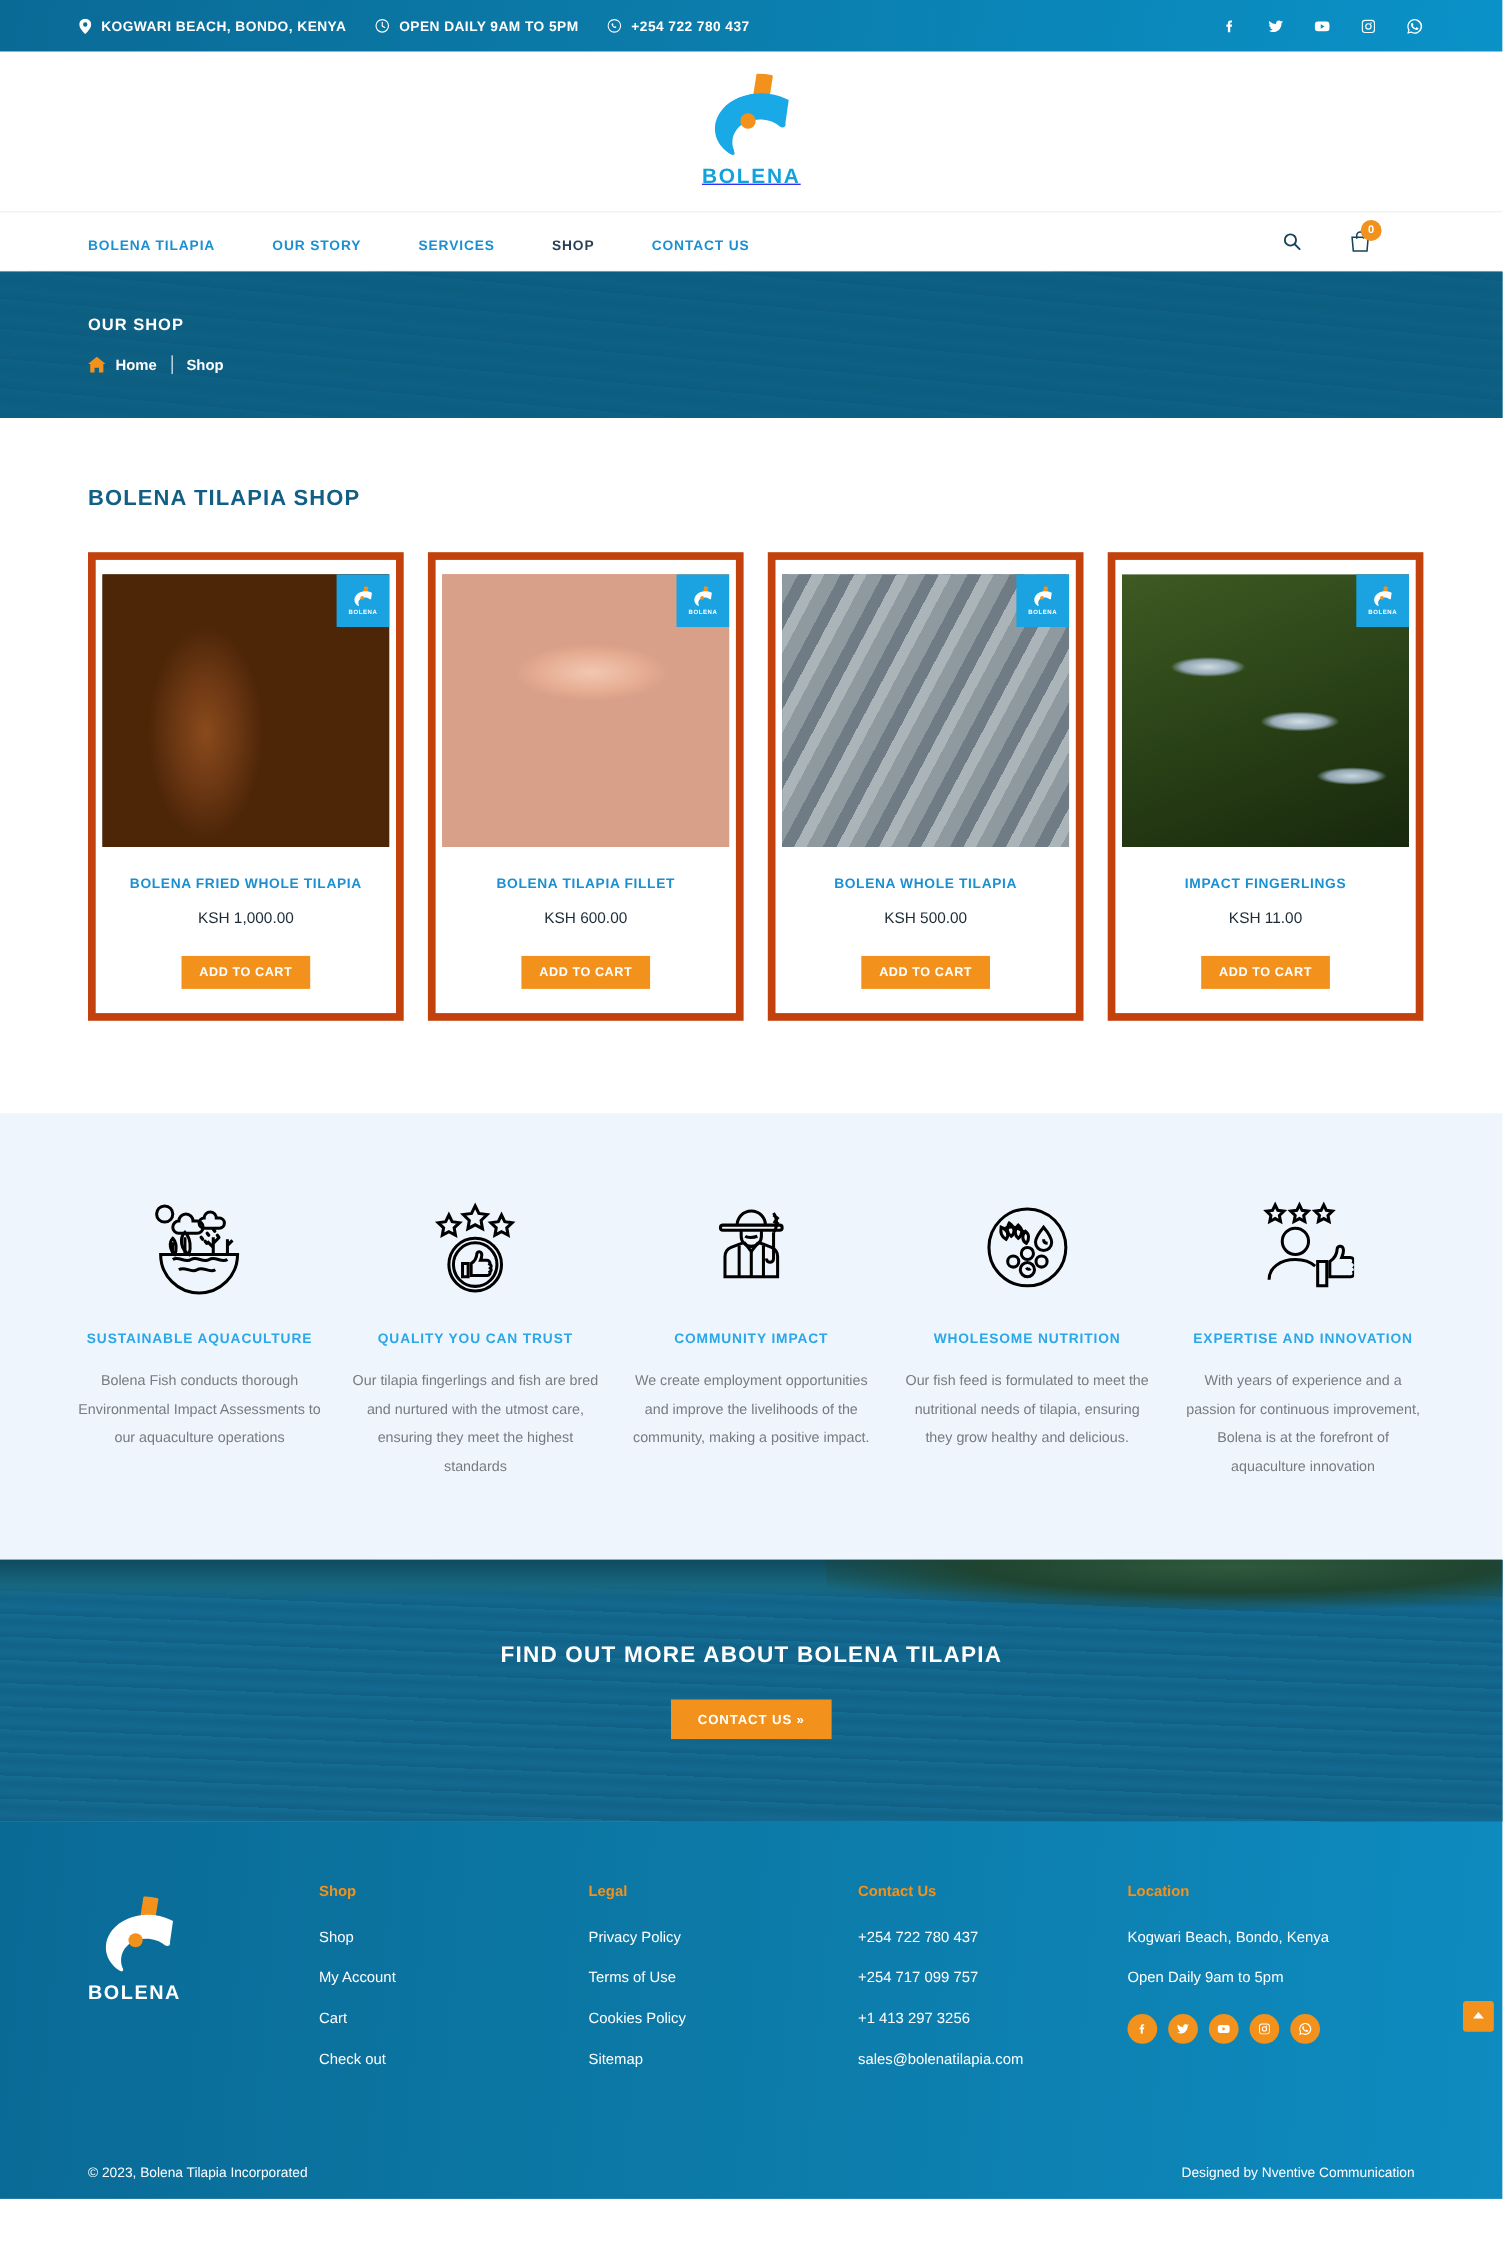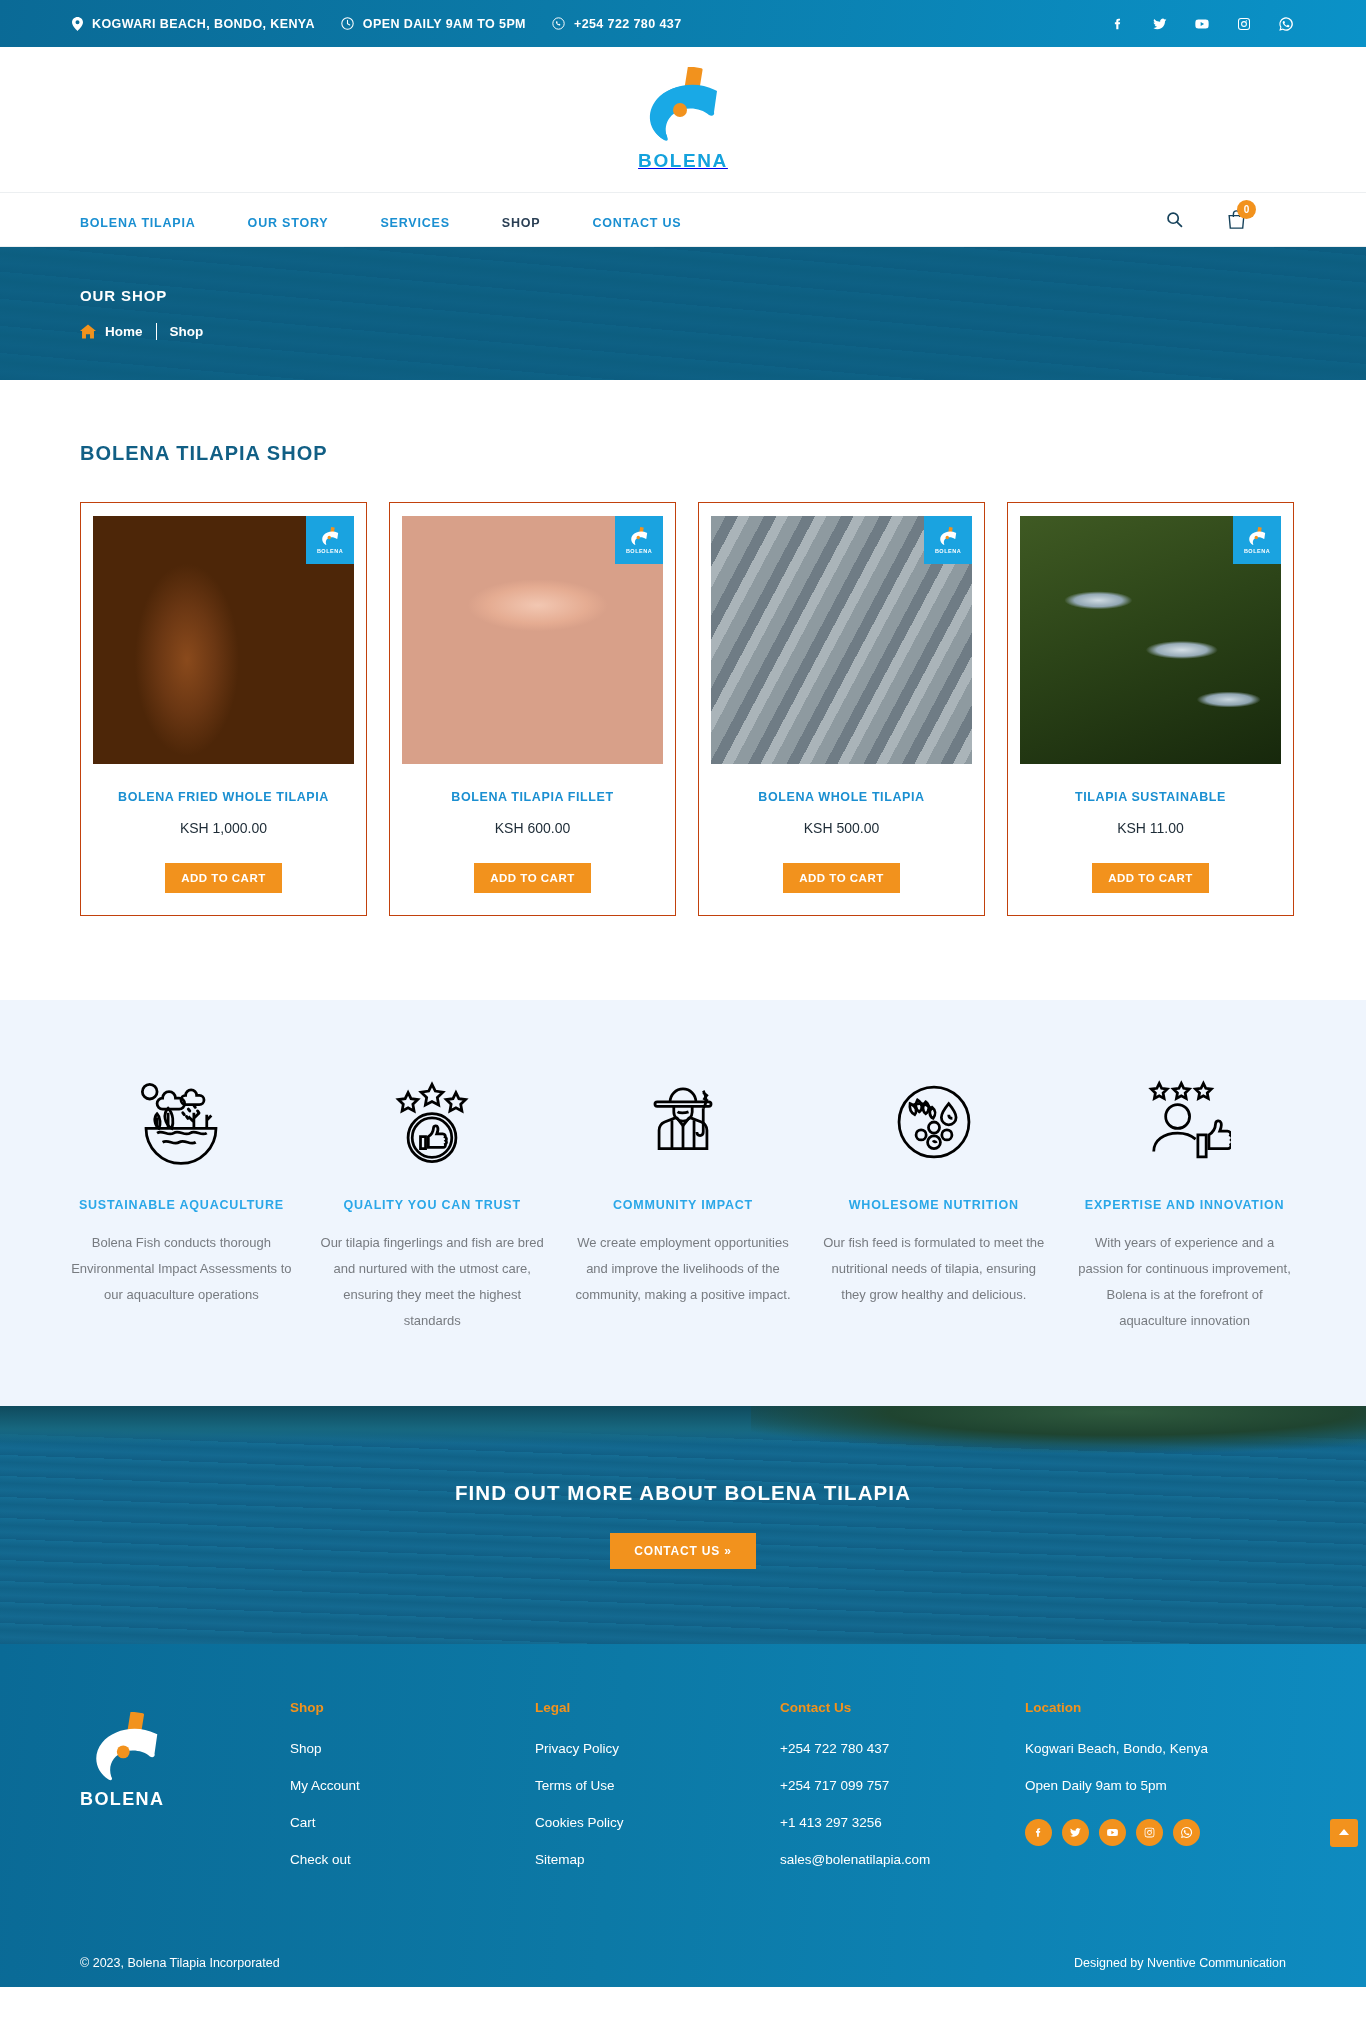--- a/index.html
+++ b/index.html
@@ -90,21 +90,21 @@
   .crumb { color: #fff; text-decoration: none; }
 
   
   .shop-sec { background: #fff; padding: 62px 0 84px; }
   .shop-title {
     font-size: 20px; font-weight: 700; letter-spacing: 1px;
     color: #115f85; padding-left: 12px; margin-bottom: 37px;
   }
   .prod-grid { display: flex; gap: 22px; padding-left: 12px; }
   .prod-card {
-    width: 287px; border: 1px solid #c2410c; background: #fff;
+    width: 287px; border: 7px solid #c2410c; background: #fff;
     padding: 13px 13px 0; display: flex; flex-direction: column; align-items: center;
   }
   .prod-img { position: relative; width: 261px; height: 248px; overflow: hidden; }
   .prod-img .ph { position: absolute; inset: 0; }
   .prod-badge {
     position: absolute; top: 0; right: 0; width: 48px; height: 48px;
     background: #1aa3e0; display: flex; flex-direction: column;
     align-items: center; justify-content: center; gap: 1px;
   }
   .prod-badge .bm { width: 24px; height: 20px; position: relative; }
@@ -412,21 +412,21 @@
             <span class="bm">
               <svg viewBox="0 0 100 82" width="24" height="20">
                 <rect x="53" y="0" width="15" height="24" rx="1.5" transform="rotate(9 60 12)" fill="#f2921d"></rect>
                 <path d="M34 70 C30 58 36 47 48 43 C58 40 69 42 76 48 C79 50 82 48 81 45 L84 24 L82 23 C62 13 36 18 24 33 C13 47 17 64 31 73 C34 75 36 73 34 70 Z" fill="#ffffff"></path>
                 <circle cx="47" cy="43" r="7" fill="#f2921d"></circle>
               </svg>
             </span>
             <span class="bw">BOLENA</span>
           </div>
         </div>
-        <a class="prod-name" href="#">TILAPIA SUSTAINABLE</a>
+        <a class="prod-name" href="#">IMPACT FINGERLINGS</a>
         <div class="prod-price">KSH 11.00</div>
         <button class="atc">ADD TO CART</button>
       </div>
 
     </div>
   </div>
 </section>
 
 <section class="features">
   <div class="feat-grid">

